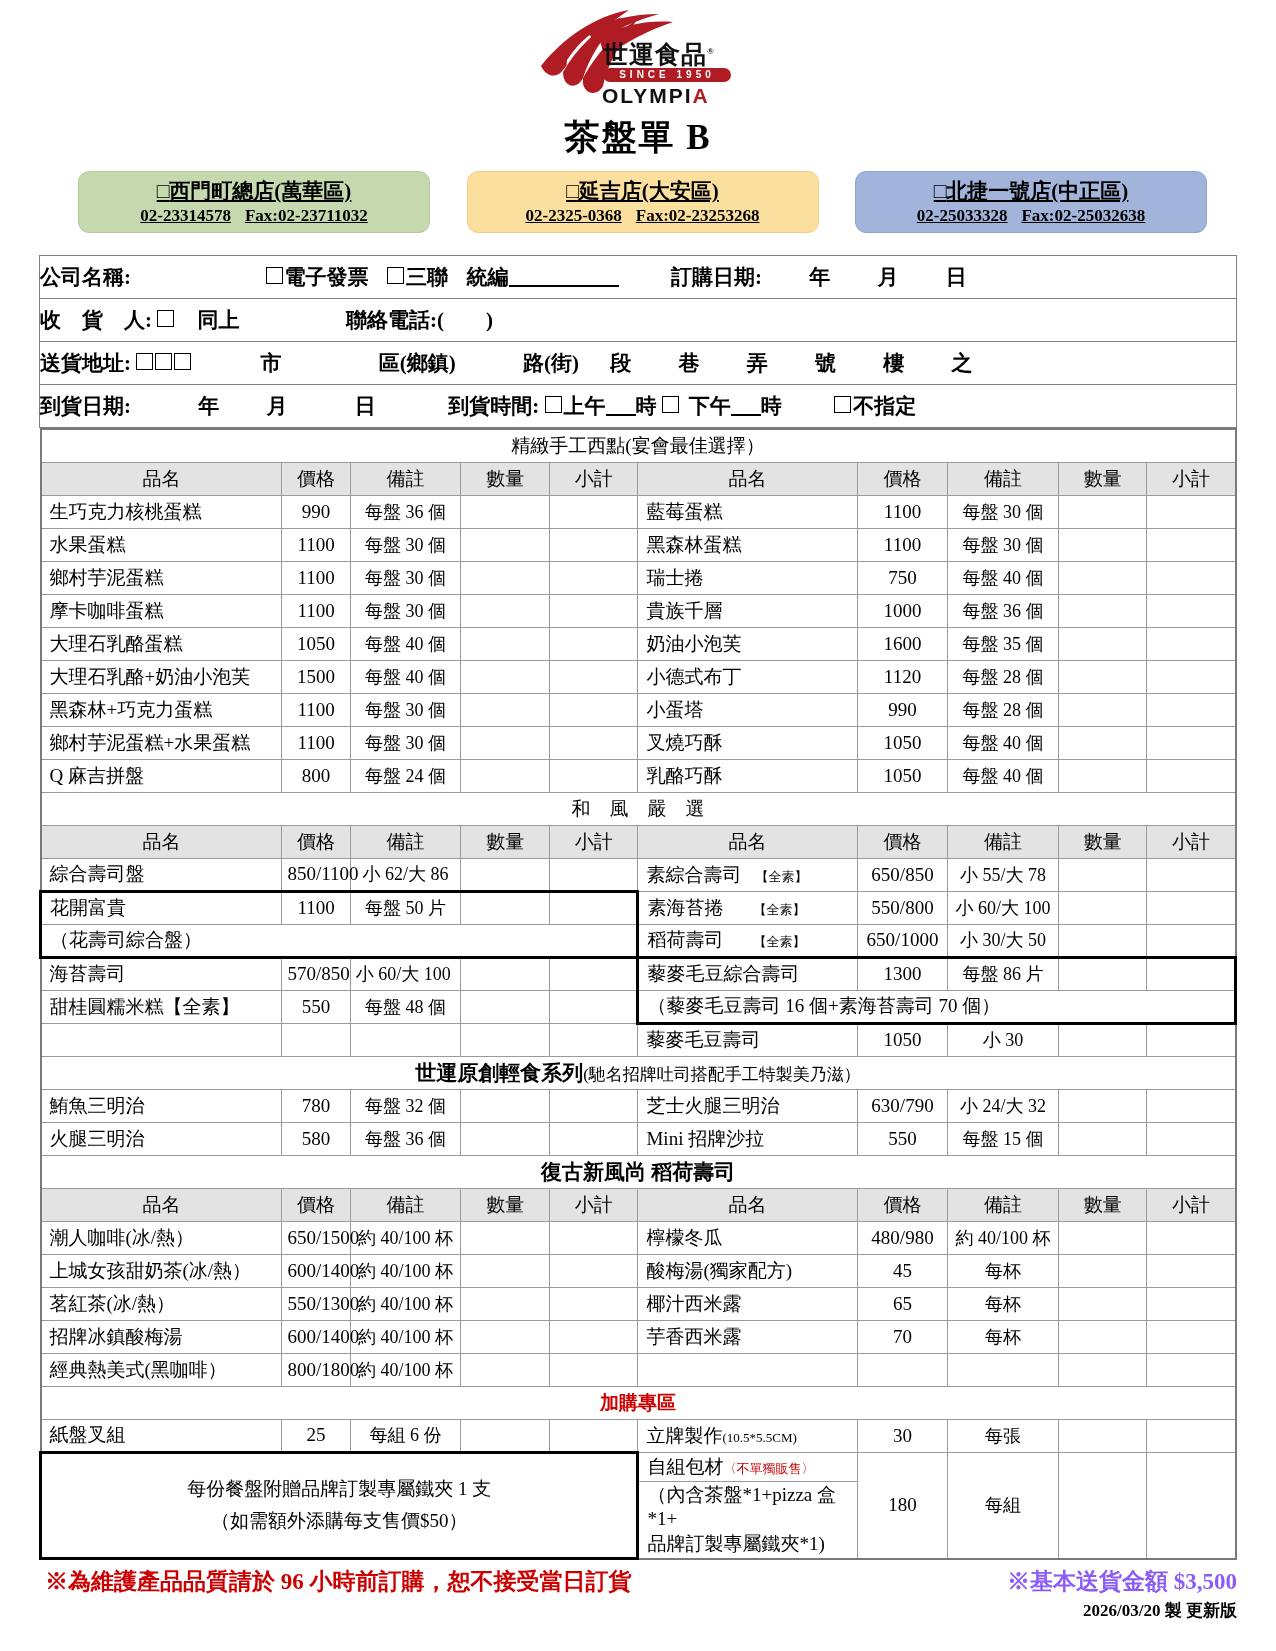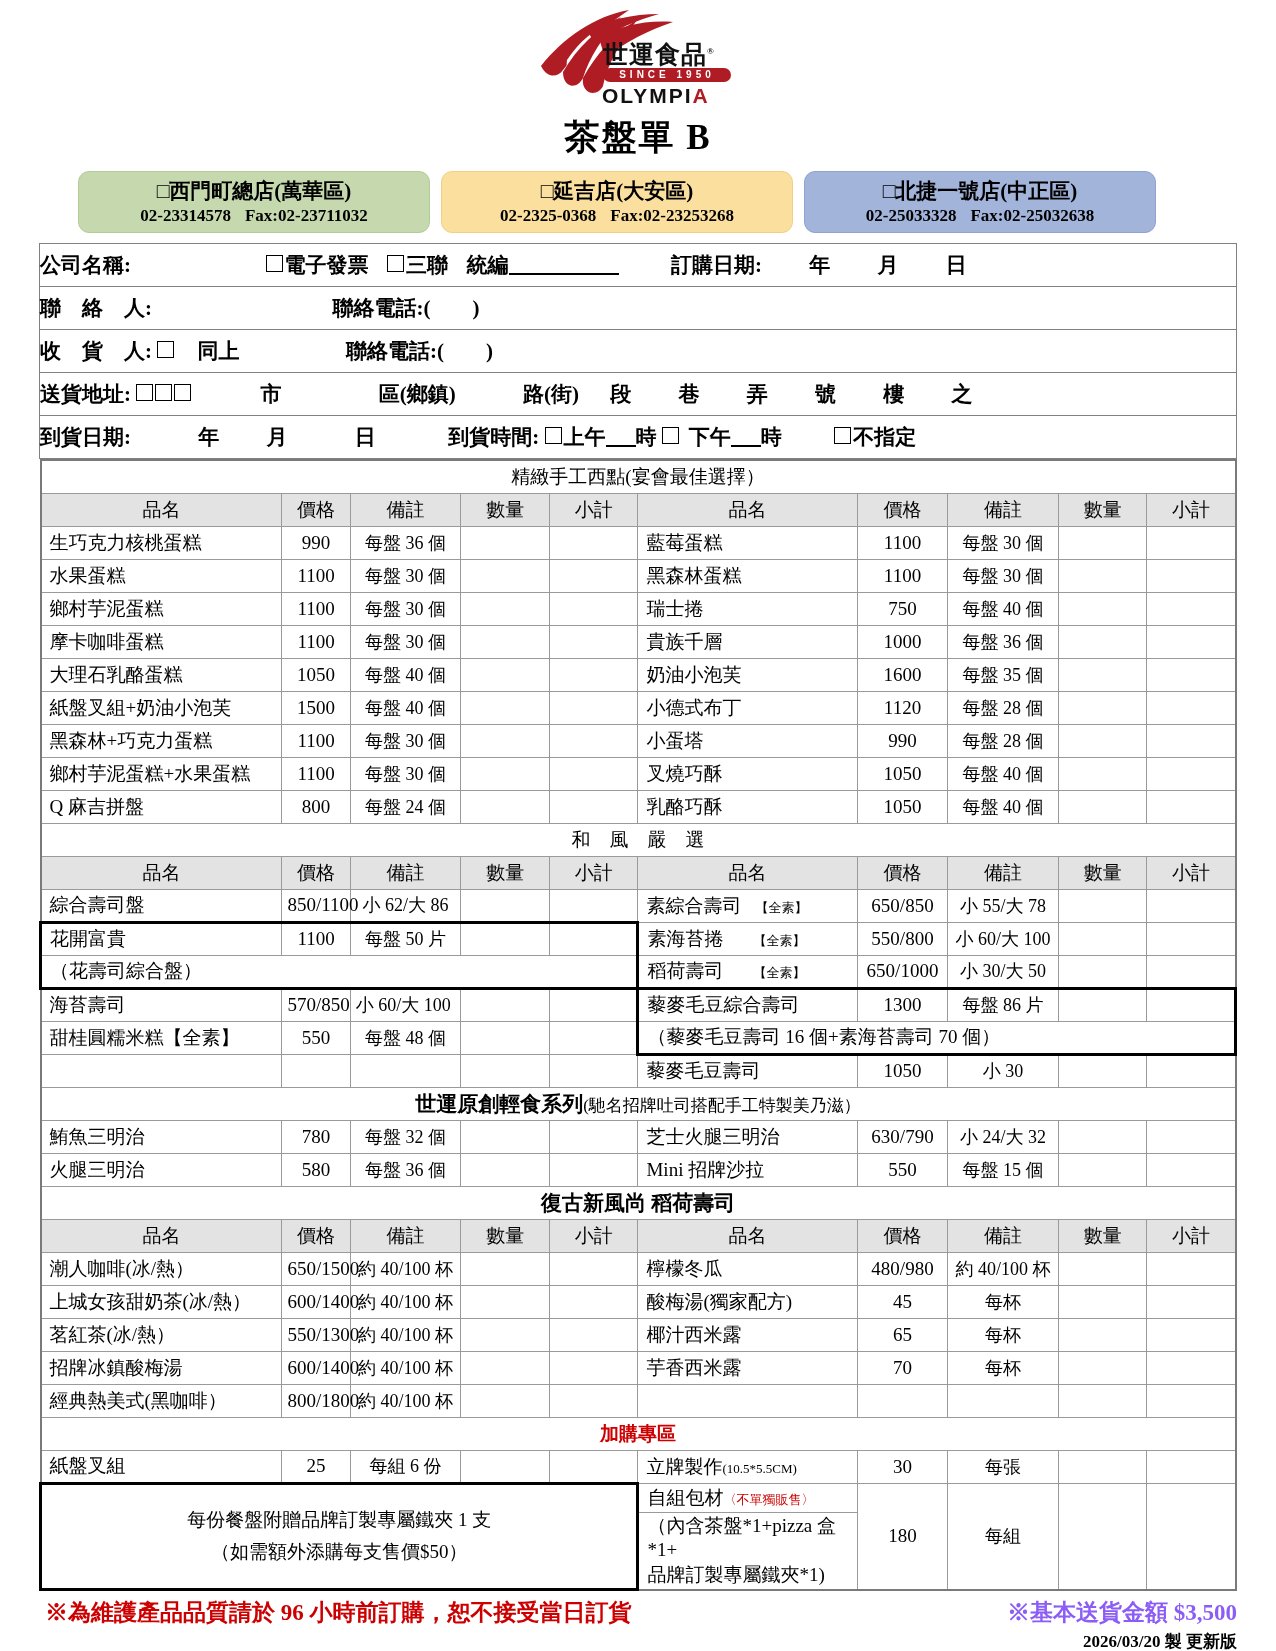--- a/index.html
+++ b/index.html
@@ -24,21 +24,21 @@
       text-align:center;line-height:14px;font-family:"Liberation Sans",sans-serif;}
   .logo-en{position:absolute;left:69px;top:76px;font-family:"Liberation Sans",sans-serif;
       font-size:21px;font-weight:bold;letter-spacing:2px;color:#111;}
   .logo-en .acc{color:#b01c24;}
 
   
   .doc-title{text-align:center;font-size:35px;font-weight:bold;letter-spacing:2px;
       margin:6px 0 10px 0;font-family:"Liberation Serif",serif;}
 
   
-  .stores{display:flex;justify-content:space-between;padding:0 120px 0 78px;margin-bottom:10px;}
+  .stores{display:flex;justify-content:space-between;padding:0 69px 0 78px;margin-bottom:22px;text-decoration:underline;}
   .store{width:352px;border-radius:11px;text-align:center;padding:5px 0 6px 0;box-sizing:border-box;}
   .store.s1{background:#c6d9ae;border:1px solid #b4cb98;}
   .store.s2{background:#fbdf9f;border:1px solid #f2cf84;}
   .store.s3{background:#a3b4db;border:1px solid #8fa3d0;}
   .store-name{font-size:21px;font-weight:bold;letter-spacing:0px;}
   .store-tel{font-size:17px;font-weight:bold;margin-top:1px;font-family:"Liberation Serif",serif;}
   .store-tel .gap{display:inline-block;width:14px;}
 
   
   table.grid{border-collapse:collapse;width:1198px;margin:0 auto;table-layout:fixed;}
@@ -139,27 +139,20 @@
         <span>統編</span><span class="uline"></span>
         <span class="sp sp40"></span>
         <span>訂購日期:</span>
         <span class="sp sp40"></span><span>年</span>
         <span class="sp sp40"></span><span>月</span>
         <span class="sp sp40"></span><span>日</span>
       </td>
     </tr>
     <tr>
       <td>
-        <span>聯　絡　人:</span>
-        <span class="sp" style="width:170px"></span>
-        <span>聯絡電話:(</span><span class="sp sp40"></span><span>)</span>
-      </td>
-    </tr>
-    <tr>
-      <td>
         <span>收　貨　人:</span>
         <span class="box"></span>
         <span class="sp sp16"></span><span>同上</span>
         <span class="sp" style="width:96px"></span>
         <span>聯絡電話:(</span><span class="sp sp40"></span><span>)</span>
       </td>
     </tr>
     <tr>
       <td>
         <span>送貨地址:</span>
@@ -276,21 +269,21 @@
       <td class="note">每盤 40 個</td>
       <td class="empty"></td>
       <td class="empty"></td>
       <td class="name">奶油小泡芙</td>
       <td class="num">1600</td>
       <td class="note">每盤 35 個</td>
       <td class="empty"></td>
       <td class="empty"></td>
     </tr>
     <tr>
-      <td class="name">紙盤叉組+奶油小泡芙</td>
+      <td class="name">大理石乳酪+奶油小泡芙</td>
       <td class="num">1500</td>
       <td class="note">每盤 40 個</td>
       <td class="empty"></td>
       <td class="empty"></td>
       <td class="name">小德式布丁</td>
       <td class="num">1120</td>
       <td class="note">每盤 28 個</td>
       <td class="empty"></td>
       <td class="empty"></td>
     </tr>

